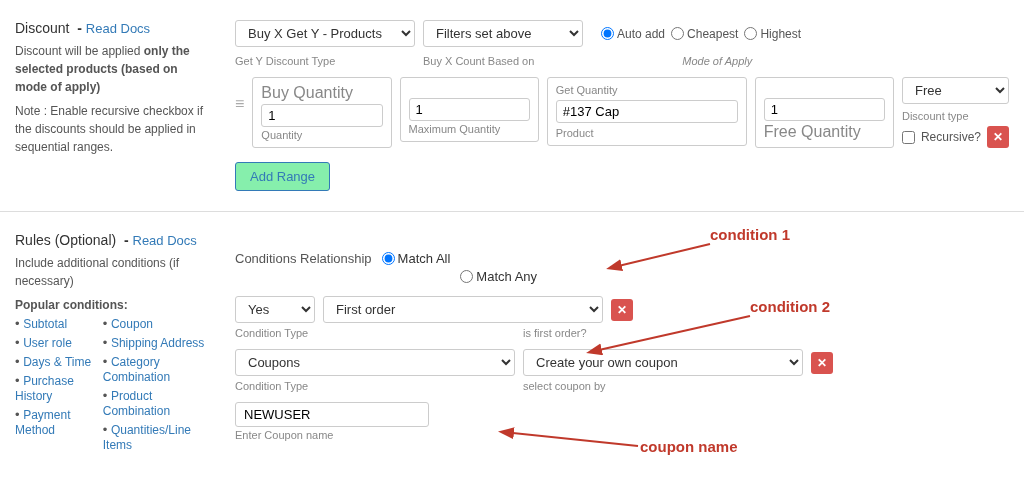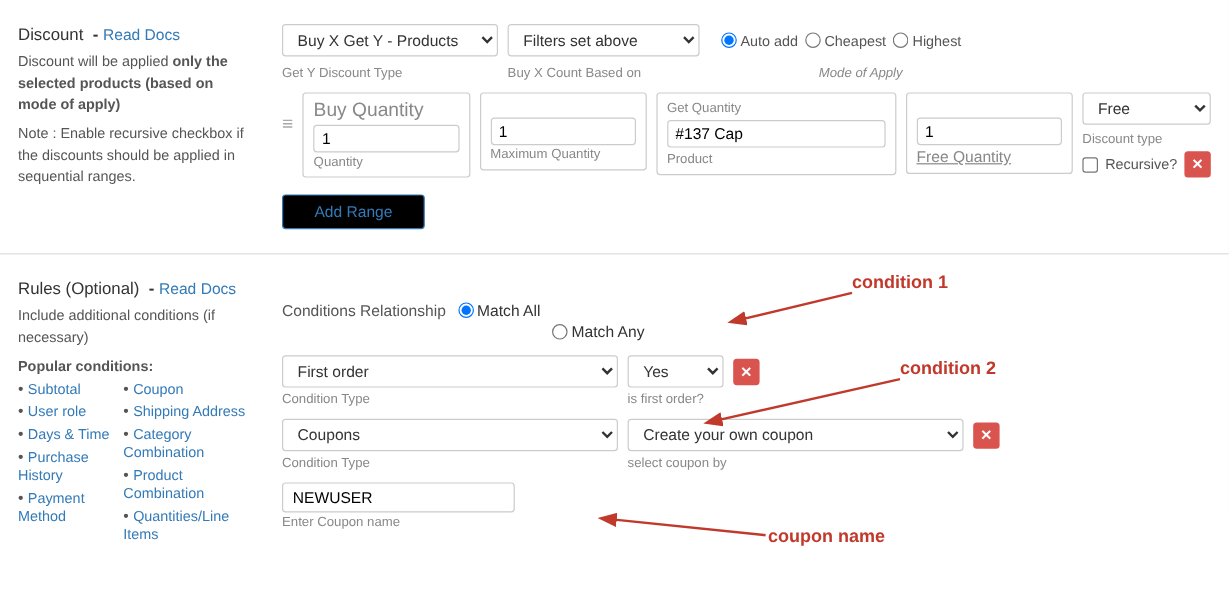--- a/index.html
+++ b/index.html
@@ -40,21 +40,21 @@
 
     .get-qty-box { border: 1px solid #ccc; border-radius: 3px; padding: 6px 8px; min-width: 200px; }
     .get-qty-box input { border: 1px solid #ccc; border-radius: 3px; padding: 3px 6px; font-size: 13px; width: 100%; margin-bottom: 4px; }
 
     .discount-type-box { display: flex; flex-direction: column; }
     .discount-type-box select { min-width: 100px; margin-bottom: 6px; }
     .recursive-row { display: flex; align-items: center; gap: 6px; }
     .recursive-row label { font-size: 12px; color: #555; }
     .btn-red-x { background: #d9534f; border: none; color: white; border-radius: 3px; width: 22px; height: 22px; cursor: pointer; font-size: 12px; font-weight: bold; }
 
-    .add-range-btn { border: 1px solid #337ab7; color: #337ab7; background: #000000; padding: 6px 26px; border-radius: 3px; font-size: 13px; cursor: pointer; margin-top: 6px; }
+    .add-range-btn { border: 1px solid #337ab7; color: #337ab7; background: #86efac; padding: 6px 14px; border-radius: 3px; font-size: 13px; cursor: pointer; margin-top: 6px; }
 
     
     .rules-section { display: flex; padding: 10px 0; }
 
     .conditions-relationship { display: flex; align-items: center; gap: 10px; margin-bottom: 12px; }
     .conditions-relationship .rel-label { font-size: 13px; color: #555; font-weight: normal; }
 
     .condition-row { display: flex; align-items: center; gap: 8px; margin-bottom: 4px; }
     .condition-row select { border: 1px solid #ccc; border-radius: 3px; padding: 4px 8px; font-size: 13px; background: #fff; }
     .condition-sublabels { display: flex; gap: 8px; }
@@ -148,21 +148,21 @@
         <div class="get-qty-box" style="min-width:200px;">
           <div style="font-size:11px;color:#888;margin-bottom:4px;">Get Quantity</div>
           <input type="text" style="border: 1px solid rgb(204, 204, 204); border-radius: 3px; padding: 3px 6px; font-size: 13px; width: 100%; margin-bottom: 4px;" value="#137 Cap">
           <div style="font-size:11px;color:#888;">Product</div>
         </div>
 
         <div class="field-group" style="min-width:80px;">
           <div style="border:1px solid #ccc; border-radius:3px; padding:6px 8px; min-width:80px;">
             <div style="font-size:11px;color:transparent;margin-bottom:2px;">.</div>
             <input type="text" style="border: 1px solid rgb(204, 204, 204); border-radius: 3px; padding: 3px 6px; font-size: 13px; width: 100%;" value="1">
-            <div style="font-size:13px;color:#888;margin-top:2px;text-decoration:underline;">Free Quantity</div>
+            <div style="font-size:16px;color:#888;margin-top:2px;">Free Quantity</div>
           </div>
         </div>
 
         <div class="discount-type-box">
           <select class="dropdown">
             <option>Free</option>
           </select>
           <div style="font-size:11px;color:#888;margin-bottom:4px;">Discount type</div>
           <div class="recursive-row">
             <input type="checkbox" style="">
@@ -232,25 +232,25 @@
           <span>Match All</span>
         </label>
         <label style="font-size:13px;display:flex;align-items:center;gap:3px;margin-top:37px;">
           <input type="radio" name="cond_rel" style="">
           <span>Match Any</span>
         </label>
       </div>
 
       <div>
         <div class="condition-row">
+          <select class="dropdown select-sm">
+            <option>Yes</option>
+          </select>
           <select class="dropdown select-lg">
             <option>First order</option>
-          </select>
-          <select class="dropdown select-sm">
-            <option>Yes</option>
           </select>
           <button class="btn-red-x">✕</button>
         </div>
         <div class="condition-sublabels" style="margin-bottom:10px;">
           <span class="lbl1">Condition Type</span>
           <span>is first order?</span>
         </div>
       </div>
 
       <div>

